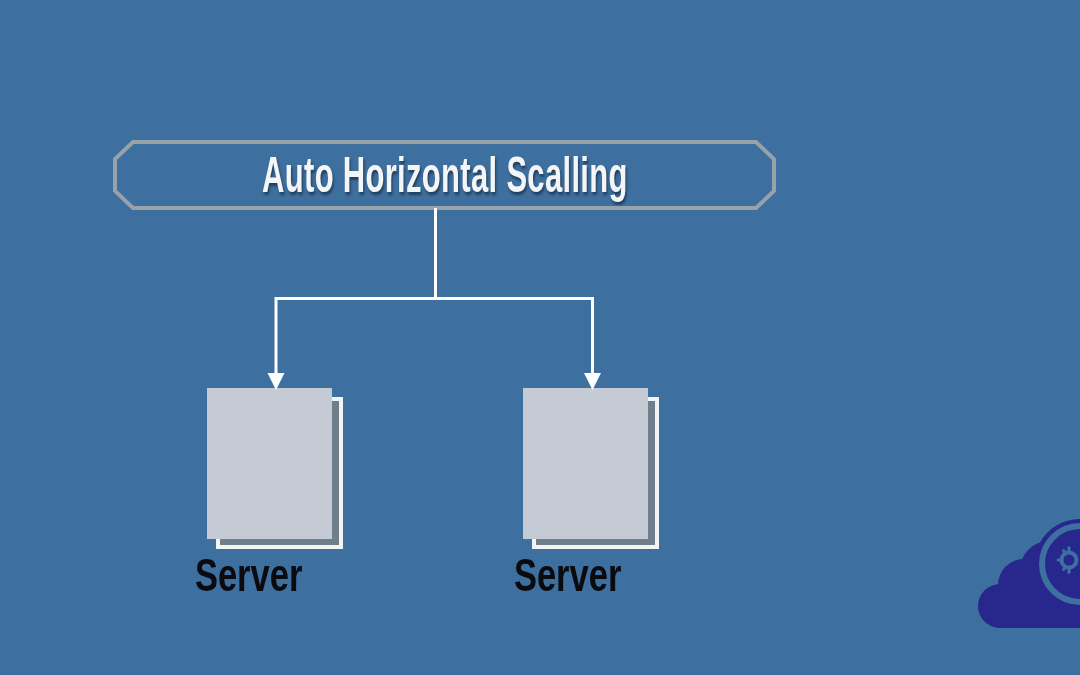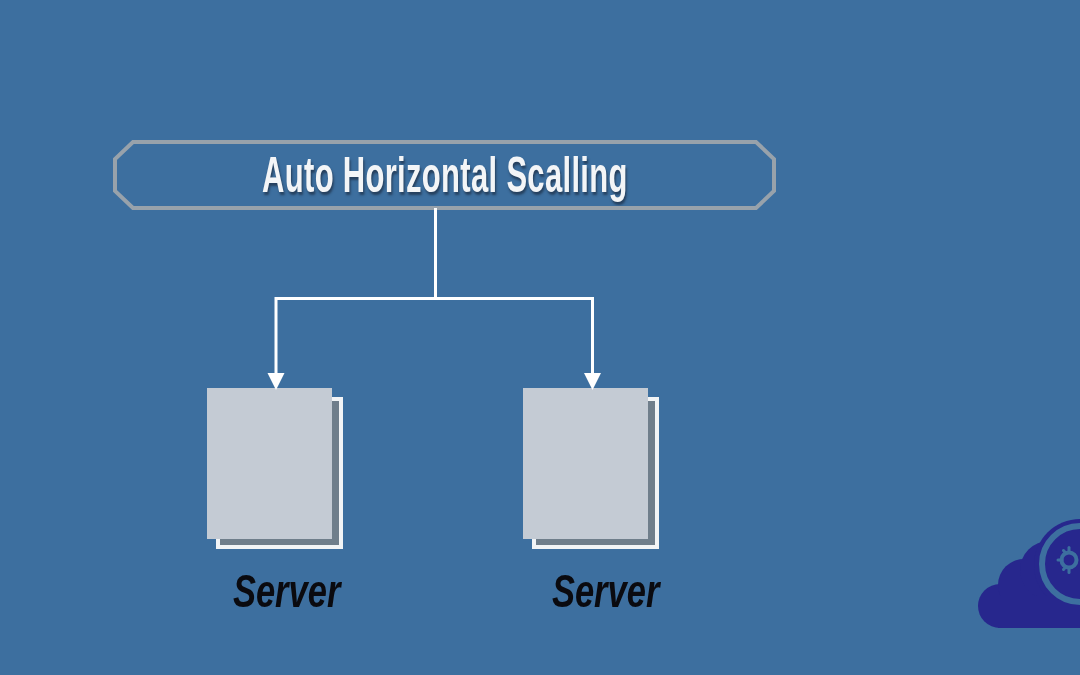--- a/index.html
+++ b/index.html
@@ -62,26 +62,25 @@
   .server-front {
     position: absolute;
     background: var(--server-front);
     z-index: 2;
   }
   .server-front.left  { left: 207px; top: 388px; width: 125px; height: 151px; }
   .server-front.right { left: 523px; top: 388px; width: 125px; height: 151px; }
 
   .server-label {
     position: absolute;
-    top: 564px;
+    top: 548px;
     width: 220px;
     display: flex;
-    justify-content: center;
+    justify-content: flex-start;
     z-index: 2;
-    font-style: italic;
   }
   .server-label.left  { left: 177px; }
   .server-label.right { left: 496px; }
   .server-label .server-text {
     display: inline-block;
     white-space: nowrap;
     font-size: 46px;
     font-weight: 700;
     color: var(--server-text);
     transform: scaleX(0.75);

